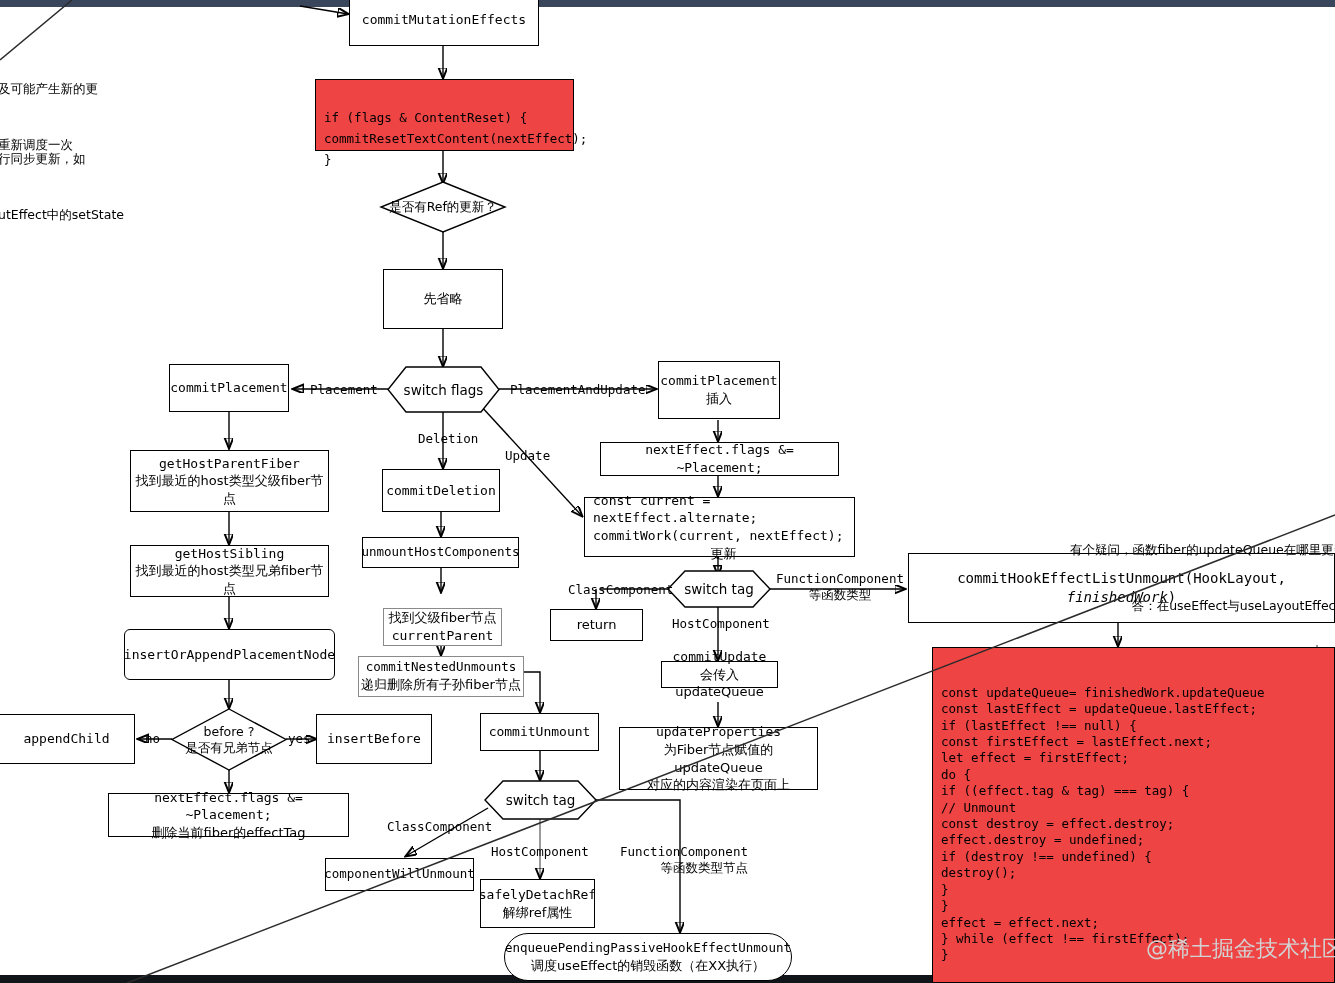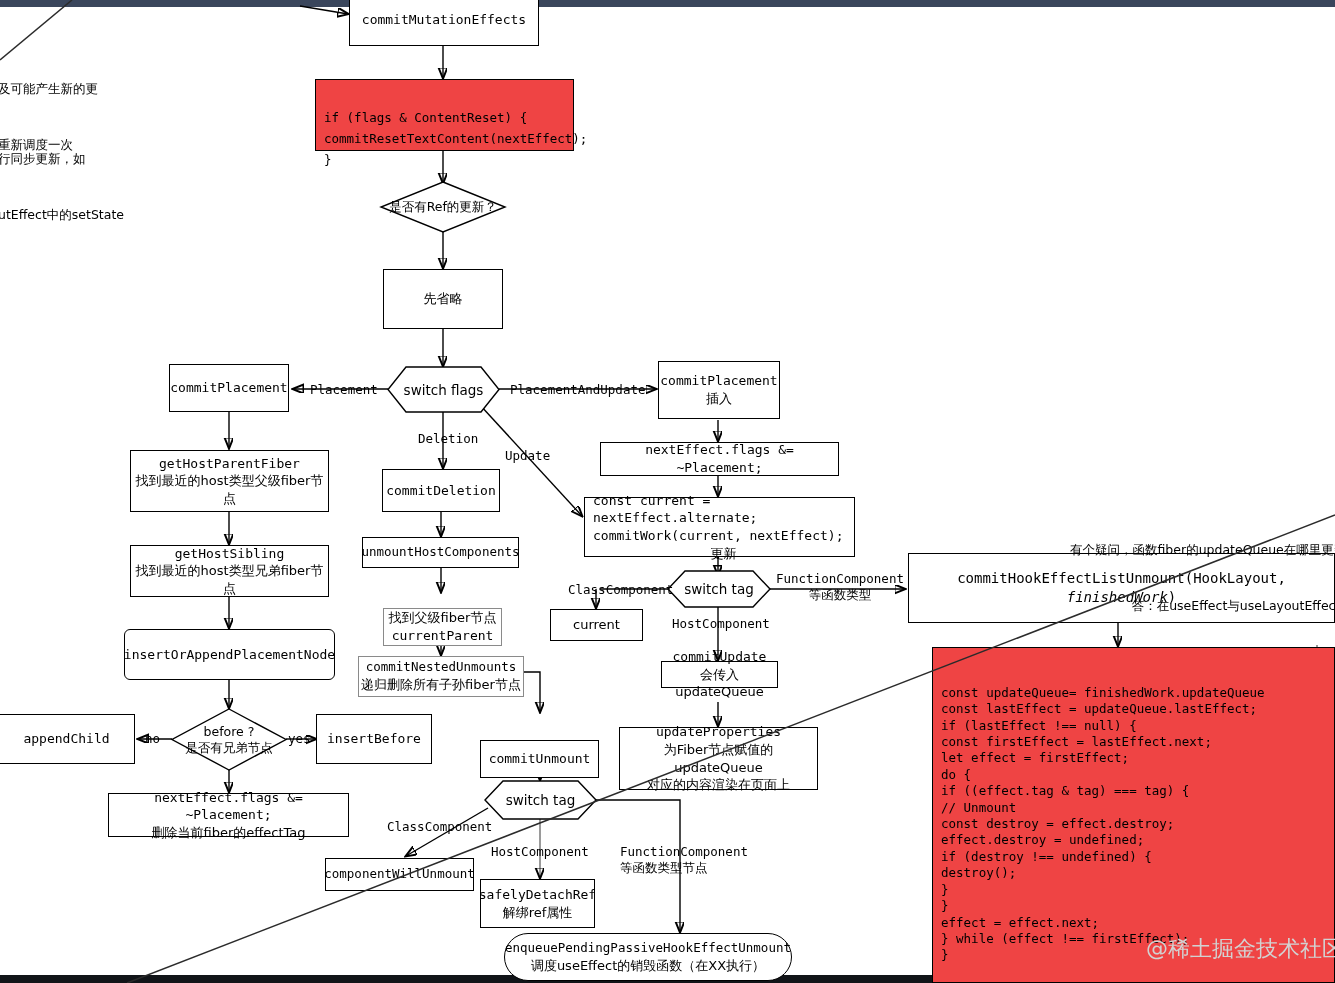--- a/index.html
+++ b/index.html
@@ -315,42 +315,42 @@
   <div class="node gray" style="left:383px;top:593px;width:119px;height:38px;margin-top:15px;">
     <span class="cn">找到父级fiber节点</span>
     <span>currentParent</span>
   </div>
 
   <div class="node gray" style="left:358px;top:656px;width:166px;height:41px;font-size:12.5px;">
     <span>commitNestedUnmounts</span>
     <span class="cn">递归删除所有子孙fiber节点</span>
   </div>
 
-  <div class="node" style="left:480px;top:713px;width:119px;height:38px;margin-top:27px;">
+  <div class="node" style="left:480px;top:713px;width:119px;height:38px;">
     <span>commitUnmount</span>
   </div>
 
   <div class="hex" style="left:485px;top:781px;width:111px;height:38px;">
     <svg viewBox="0 0 111 38" width="111" height="38">
       <polygon points="18,0 93,0 111,19 93,38 18,38 0,19" fill="#fff" stroke="#000" stroke-width="1.4"></polygon>
     </svg>
     <div class="hexlabel">
       <span>switch tag</span>
     </div>
   </div>
 
   <div class="edgelabel" style="left:387px;top:819px;">
     <span>ClassComponent</span>
   </div>
   <div class="edgelabel" style="left:491px;top:844px;">
     <span>HostComponent</span>
   </div>
   <div class="edgelabel" style="left:620px;top:844px;">
     <div>FunctionComponent</div>
-    <div class="cn" style="text-align:left;">等函数类型节点</div>
+    <div class="cn" style="text-align:right;">等函数类型节点</div>
   </div>
 
   <div class="node" style="left:325px;top:858px;width:149px;height:33px;font-size:12.5px;">
     <span>componentWillUnmount</span>
   </div>
 
   <div class="node" style="left:480px;top:879px;width:115px;height:49px;">
     <span>safelyDetachRef</span>
     <span class="cn">解绑ref属性</span>
   </div>
@@ -389,21 +389,21 @@
   </div>
   <div class="edgelabel" style="left:672px;top:616px;">
     <span>HostComponent</span>
   </div>
   <div class="edgelabel" style="left:776px;top:571px;text-align:center;">
     <div>FunctionComponent</div>
     <div class="cn">等函数类型</div>
   </div>
 
   <div class="node" style="left:550px;top:609px;width:93px;height:32px;">
-    <span class="cn" style="font-family:'DejaVu Sans','Liberation Sans',sans-serif;">current</span>
+    <span class="cn" style="font-family:'DejaVu Sans','Liberation Sans',sans-serif;">return</span>
   </div>
 
   <div class="node" style="left:661px;top:661px;width:117px;height:27px;">
     <span>commitUpdate</span>
     <span class="cn">会传入updateQueue</span>
   </div>
 
   <div class="node" style="left:619px;top:727px;width:199px;height:63px;">
     <span>updateProperties</span>
     <span class="cn">为Fiber节点赋值的updateQueue</span>

